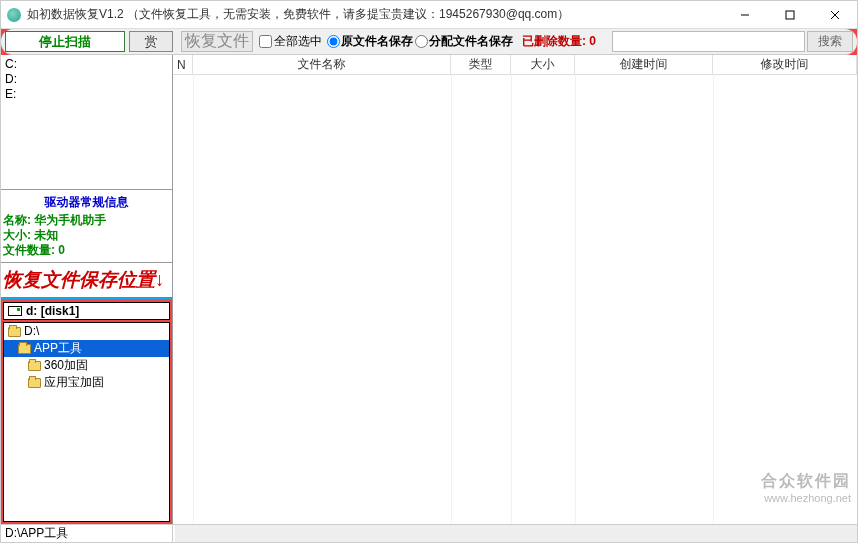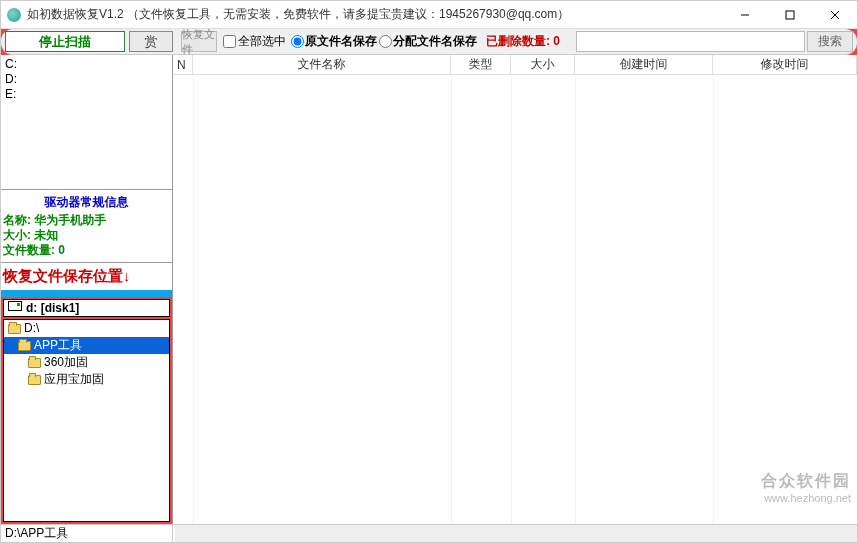--- a/index.html
+++ b/index.html
@@ -7,37 +7,37 @@
 .window { width: 858px; height: 543px; border: 1px solid #ccc; display: flex; flex-direction: column; background: #ef4444; }
 .titlebar { height: 28px; background: #fff; display: flex; align-items: center; padding-left: 6px; border-bottom: 1px solid #ddd; }
 .titlebar-icon { width: 14px; height: 14px; border-radius: 50%; background: radial-gradient(circle at 40% 40%, #7ed6c8, #2aa090); margin-right: 6px; }
 .titlebar-text { flex: 1; color: #333; font-size: 12px; }
 .win-controls { display: flex; }
 .win-btn { width: 45px; height: 28px; display: flex; align-items: center; justify-content: center; color: #333; cursor: pointer; }
 .win-btn svg { width: 10px; height: 10px; }
 .toolbar { height: 26px; background: #f0f0f0; display: flex; align-items: stretch; border-bottom: 1px solid #ccc; border-radius: 12px; }
 .stop-btn { width: 120px; border: 1px solid #3a7a3a; margin: 2px 2px 2px 4px; background: #fff; color: #008800; font-size: 13px; font-weight: bold; display: flex; align-items: center; justify-content: center; cursor: pointer; }
 .reward-btn { width: 44px; border: 1px solid #888; margin: 2px; background: #eaeaea; color: #333; font-size: 13px; display: flex; align-items: center; justify-content: center; cursor: pointer; }
-.recover-btn { width: 36px; border: 1px solid #bbb; margin: 2px 2px 2px 6px; background: #e8e8e8; color: #888; font-size: 11px; display: flex; align-items: center; justify-content: center; }
+.recover-btn { width: 72px; border: 1px solid #bbb; margin: 2px 2px 2px 6px; background: #e8e8e8; color: #888; font-size: 16px; display: flex; align-items: center; justify-content: center; text-align: right; }
 .checkbox-wrap { display: flex; align-items: center; padding: 0 4px; color: #000; }
 .checkbox-wrap input { margin-right: 2px; }
 .radio-wrap { display: flex; align-items: center; padding: 0 1px; color: #000; font-weight: bold; }
 .radio-wrap input { margin-right: 1px; }
 .deleted-count { display: flex; align-items: center; padding: 0 8px; color: #c00000; font-weight: bold; }
 .search-input { flex: 1; margin: 2px 2px 2px 8px; border: 1px solid #bbb; background: #fff; padding: 0 4px; min-width: 100px; }
 .search-btn { width: 46px; border: 1px solid #bbb; margin: 2px 4px 2px 0; background: #e8e8e8; color: #666; display: flex; align-items: center; justify-content: center; cursor: pointer; }
 .body { flex: 1; display: flex; overflow: hidden; }
 .sidebar { width: 172px; display: flex; flex-direction: column; border-right: 1px solid #999; }
 .drive-list { height: 135px; border-bottom: 1px solid #999; padding: 2px 4px; background: #fff; }
 .drive-list div { color: #000; line-height: 15px; }
 .drive-info { border-bottom: 1px solid #999; padding: 4px 2px; background: #fff; }
 .drive-info-title { color: #0000cc; font-weight: bold; text-align: center; margin-bottom: 2px; }
 .drive-info-row { color: #008800; font-weight: bold; line-height: 15px; }
-.save-loc-title { color: #cc0000; font-size: 15px; font-weight: bold; padding: 4px 2px; border-bottom: 7px solid #0ea5e9; background: #fff; }
-.dest-drive { border: 1px solid #000; margin: 2px; padding: 1px 4px; display: flex; font-weight: bold; background: #fff; }
+.save-loc-title { color: #cc0000; font-size: 19px; font-weight: bold; padding: 4px 2px; border-bottom: 3px solid #0ea5e9; background: #fff; font-style: italic; }
+.dest-drive { border: 1px solid #000; margin: 2px; padding: 1px 4px; display: flex; align-items: center; font-weight: bold; background: #fff; }
 .dest-drive-icon { width: 14px; height: 10px; border: 1px solid #000; margin-right: 4px; position: relative; }
 .dest-drive-icon::after { content: ""; position: absolute; right: 1px; top: 1px; width: 3px; height: 3px; background: #0a0; }
 .folder-tree { flex: 1; border: 1px solid #000; margin: 0 2px 2px 2px; background: #fff; overflow: auto; }
 .tree-item { display: flex; align-items: center; padding: 1px 4px; line-height: 15px; }
 .tree-item.sel { background: #0a64d8; color: #fff; }
 .folder-icon { width: 13px; height: 10px; margin-right: 3px; position: relative; }
 .folder-open { background: #f5d76e; border: 1px solid #a88a2a; border-radius: 1px; }
 .folder-open::before { content: ""; position: absolute; top: -3px; left: 0; width: 6px; height: 3px; background: #f5d76e; border: 1px solid #a88a2a; border-bottom: none; border-radius: 1px 1px 0 0; }
 .folder-closed { background: #f5d76e; border: 1px solid #a88a2a; border-radius: 1px; }
 .folder-closed::before { content: ""; position: absolute; top: -3px; left: 0; width: 5px; height: 3px; background: #f5d76e; border: 1px solid #a88a2a; border-bottom: none; border-radius: 1px 1px 0 0; }

